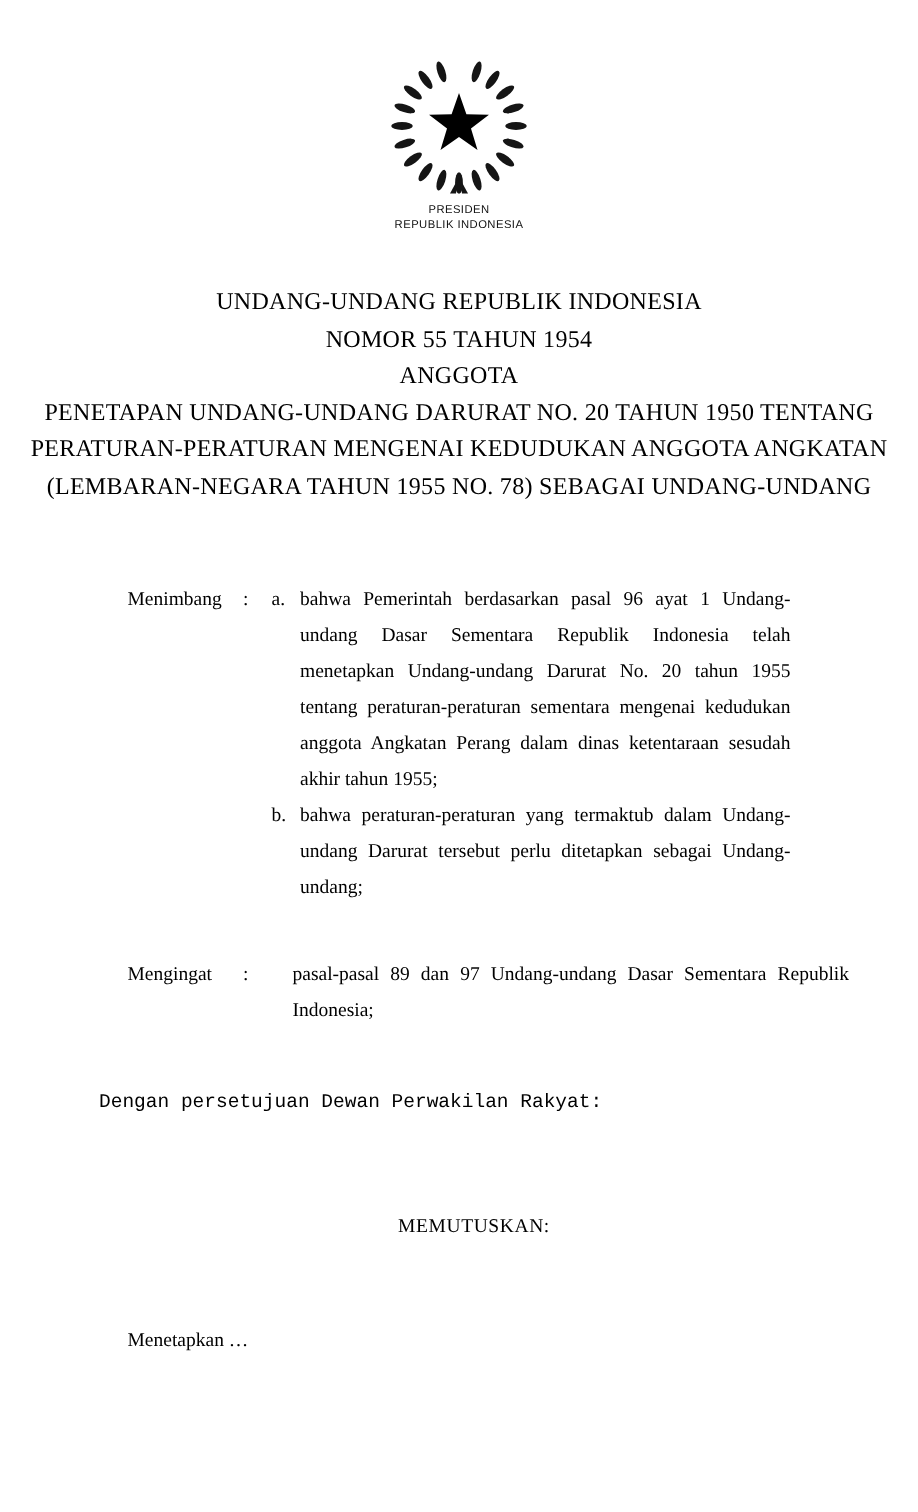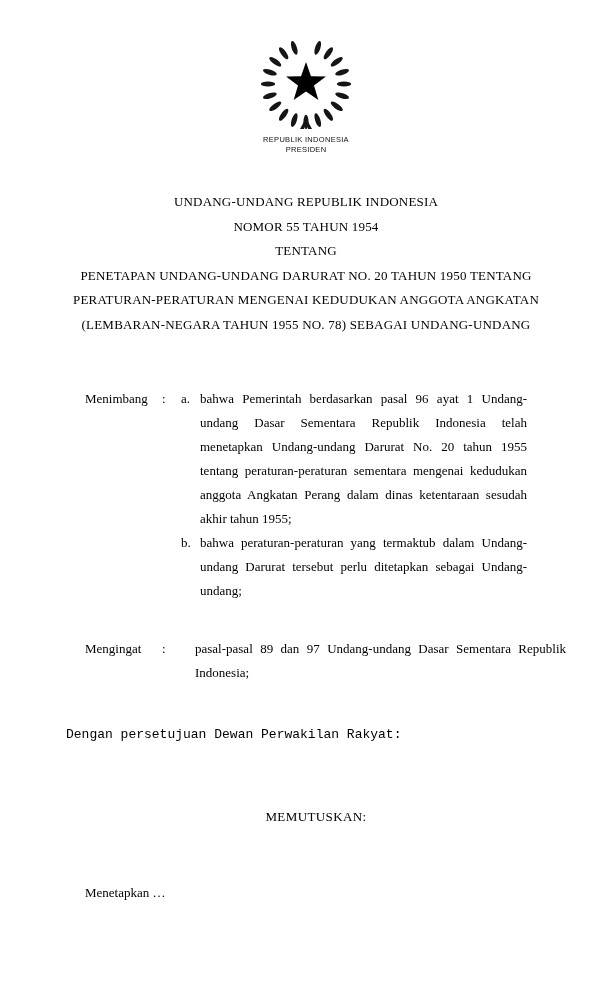--- a/index.html
+++ b/index.html
@@ -32,21 +32,21 @@
     font-size: 7.5px;
     line-height: 9.5px;
     letter-spacing: 0.3px;
     color: #111;
   }
 
   
   .title-block {
     margin-top: 36px;
     text-align: center;
-    font-size: 13px;
+    font-size: 16px;
     line-height: 24.5px;
     letter-spacing: 0.2px;
   }
   .salutation {
     margin-top: 25px;
     text-align: center;
     line-height: 24px;
   }
 
   
@@ -163,29 +163,29 @@
             <ellipse cx="48" cy="10" rx="2.6" ry="7.2"></ellipse>
           </g>
 
         <polygon points="48,82 42,93 46,93"></polygon>
         <polygon points="48,82 54,93 50,93"></polygon>
       </g>
 
       <polygon fill="#000000" points="48,26 52.94,40.20 67.97,40.51 55.99,49.60 60.34,63.99 48,55.4 35.66,63.99 40.01,49.60 28.03,40.51 43.06,40.20"></polygon>
     </svg>
     <div class="letterhead-caption">
+      <div>PRESIDEN</div>
       <div>REPUBLIK INDONESIA</div>
-      <div>PRESIDEN</div>
     </div>
   </div>
 
   <div class="title-block">
     <div>UNDANG-UNDANG REPUBLIK INDONESIA</div>
     <div>NOMOR  55 TAHUN 1954</div>
-    <div>TENTANG</div>
+    <div>ANGGOTA</div>
     <div>PENETAPAN UNDANG-UNDANG DARURAT  NO. 20 TAHUN 1950 TENTANG</div>
     <div>PERATURAN-PERATURAN MENGENAI KEDUDUKAN ANGGOTA ANGKATAN</div>
     <div>(LEMBARAN-NEGARA TAHUN 1955 NO. 78) SEBAGAI UNDANG-UNDANG</div>
   </div>
 
 
   <div class="menimbang-block">
     <div class="cons-grid">
       <div>Menimbang</div>
       <div>:</div>

